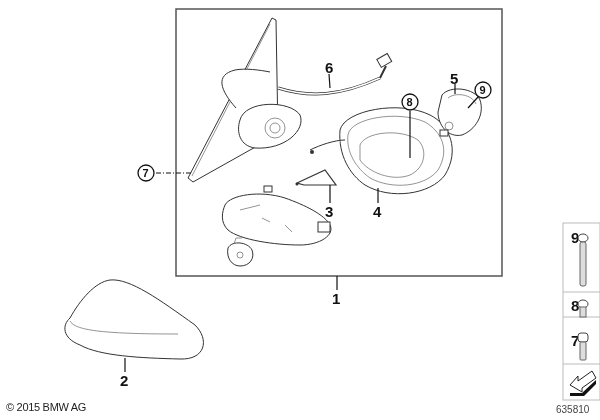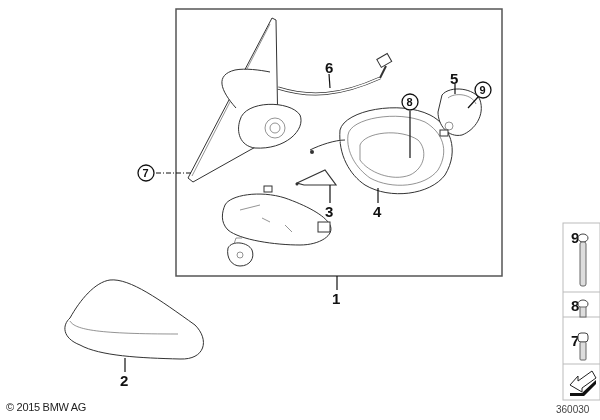--- a/index.html
+++ b/index.html
@@ -132,13 +132,13 @@
     </g>
 
     <g>
       <path d="M570,385 L578,376 L578,381 L592,371 L596,378 L582,388 L582,392 Z" fill="#fff" stroke="#222" stroke-width="1"></path>
       <path d="M570,393 L582,393 L596,380 L596,384 L584,396 L570,396 Z" fill="#111"></path>
     </g>
   </g>
 </svg>
 
 <div class="copyright">© 2015 BMW AG</div>
-<div class="diagram-id">360030</div>
+<div class="diagram-id">635810</div>
 
 </body></html>

